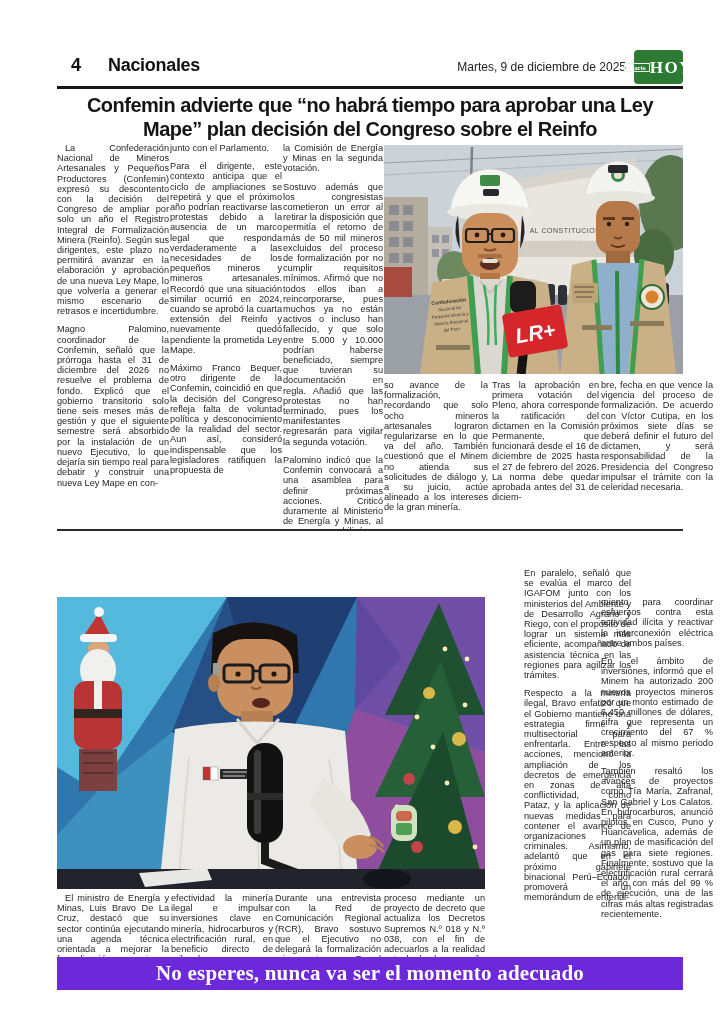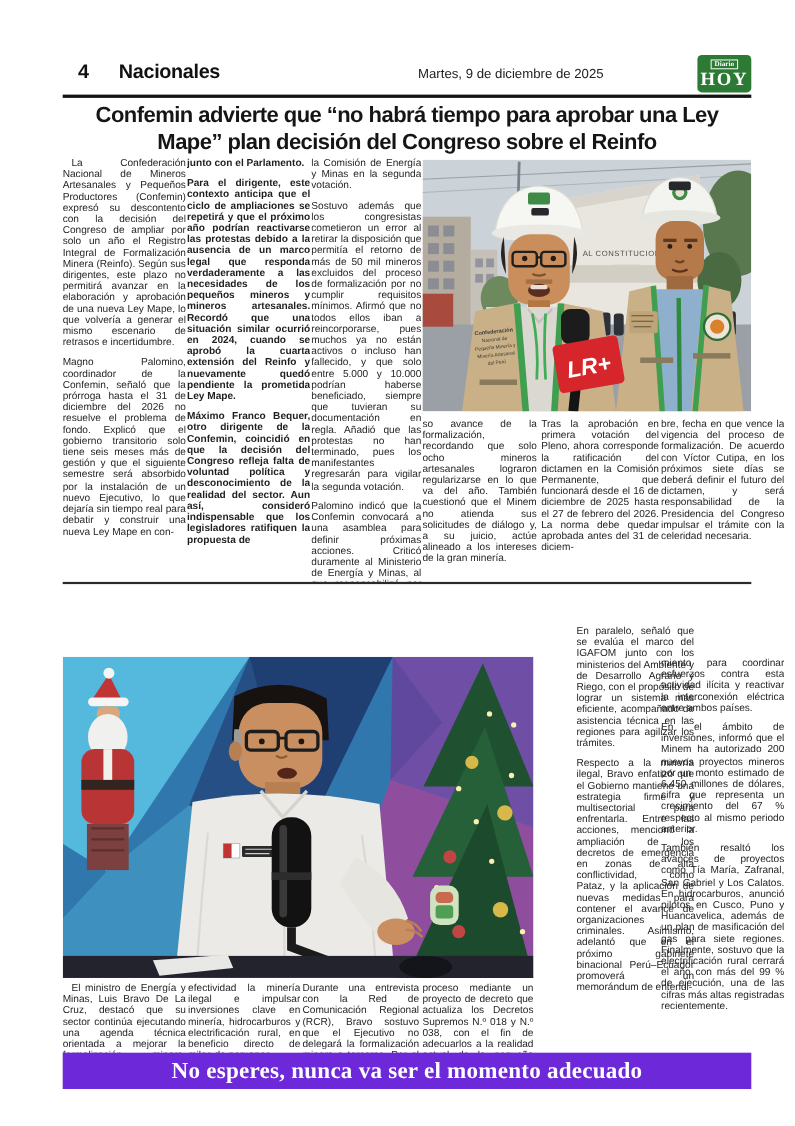--- a/index.html
+++ b/index.html
@@ -4,23 +4,23 @@
 <title>Diario HOY - Nacionales</title>
 <style>
   html,body{margin:0;padding:0;background:#fff;}
   .page{position:relative;width:723px;height:1024px;background:#fff;overflow:hidden;
         font-family:"Liberation Sans", sans-serif;color:#1e1e1e;}
   .abs{position:absolute;}
 
   
   .page-num{left:71px;top:55px;font-size:18px;font-weight:bold;color:#111;}
   .section{left:108px;top:55px;font-size:18px;font-weight:bold;color:#111;letter-spacing:-0.3px;}
-  .date{left:380px;top:60px;width:246px;font-size:12px;color:#222;}
+  .date{left:380px;top:60px;width:246px;text-align:right;font-size:12px;color:#222;}
   .logo{left:634px;top:50px;width:49px;height:34px;background:#2c7a33;border-radius:4px;
-        display:flex;flex-direction:column;align-items:center;justify-content:center;box-sizing:border-box;}
+        display:flex;flex-direction:row;align-items:center;justify-content:center;box-sizing:border-box;}
   .logo-top{font-family:"Liberation Serif",serif;font-size:6.5px;font-weight:bold;color:#fff;
         border:0.5px solid #e8f3e8;padding:0 3px;line-height:7px;}
   .logo-main{font-family:"Liberation Serif",serif;font-size:17px;font-weight:bold;color:#fff;
         letter-spacing:1.5px;line-height:17px;}
   .header-rule{left:57px;top:86px;width:626px;height:3px;background:#141414;}
 
   
   .headline{left:57px;width:626px;text-align:center;font-weight:bold;color:#151515;
         font-size:20px;line-height:23.5px;letter-spacing:-0.5px;}
   .h1{top:94px;}
@@ -54,21 +54,21 @@
     <span class="logo-main">HOY</span>
   </div>
   <div class="abs header-rule"></div>
 
   <div class="abs headline h1">Confemin advierte que “no habrá tiempo para aprobar una Ley Mape” plan decisión del Congreso sobre el Reinfo</div>
 
   <div class="col" style="left:57px;top:143px;width:112px;height:386px;">
     <p class="indent">La Confederación Nacional de Mineros Artesanales y Pequeños Productores (Confemin) expresó su descontento con la decisión del Congreso de ampliar por solo un año el Registro Integral de Formalización Minera (Reinfo). Según sus dirigentes, este plazo no permitirá avanzar en la elaboración y aprobación de una nueva Ley Mape, lo que volvería a generar el mismo escenario de retrasos e incertidumbre.</p>
     <p>Magno Palomino, coordinador de la Confemin, señaló que la prórroga hasta el 31 de diciembre del 2026 no resuelve el problema de fondo. Explicó que el gobierno transitorio solo tiene seis meses más de gestión y que el siguiente semestre será absorbido por la instalación de un nuevo Ejecutivo, lo que dejaría sin tiempo real para debatir y construir una nueva Ley Mape en con-</p>
   </div>
-  <div class="col" style="left:170px;top:143px;width:112px;height:386px;font-weight:bold;">
+  <div class="col" style="left:170px;top:143px;width:112px;height:386px;">
     <p>junto con el Parlamento.</p>
     <p>Para el dirigente, este contexto anticipa que el ciclo de ampliaciones se repetirá y que el próximo año podrían reactivarse las protestas debido a la ausencia de un marco legal que responda verdaderamente a las necesidades de los pequeños mineros y mineros artesanales. Recordó que una situación similar ocurrió en 2024, cuando se aprobó la cuarta extensión del Reinfo y nuevamente quedó pendiente la prometida Ley Mape.</p>
     <p>Máximo Franco Bequer, otro dirigente de la Confemin, coincidió en que la decisión del Congreso refleja falta de voluntad política y desconocimiento de la realidad del sector. Aun así, consideró indispensable que los legisladores ratifiquen la propuesta de</p>
   </div>
   <div class="col" style="left:283px;top:143px;width:100px;height:386px;">
     <p>la Comisión de Energía y Minas en la segunda votación.</p>
     <p>Sostuvo además que los congresistas cometieron un error al retirar la disposición que permitía el retorno de más de 50 mil mineros excluidos del proceso de formalización por no cumplir requisitos mínimos. Afirmó que no todos ellos iban a reincorporarse, pues muchos ya no están activos o incluso han fallecido, y que solo entre 5.000 y 10.000 podrían haberse beneficiado, siempre que tuvieran su documentación en regla. Añadió que las protestas no han terminado, pues los manifestantes regresarán para vigilar la segunda votación.</p>
     <p>Palomino indicó que la Confemin convocará a una asamblea para definir próximas acciones. Criticó duramente al Ministerio de Energía y Minas, al que responsabilizó por el esca-</p>
   </div>
 

